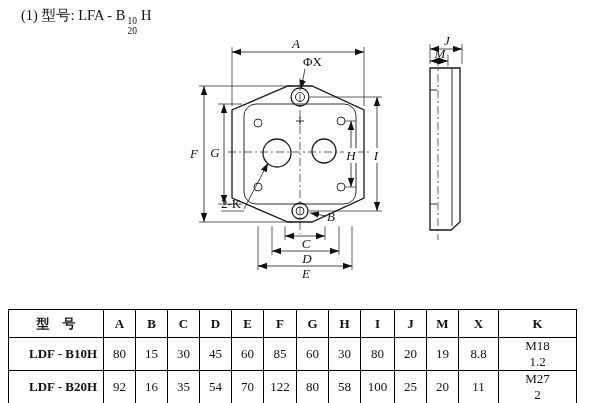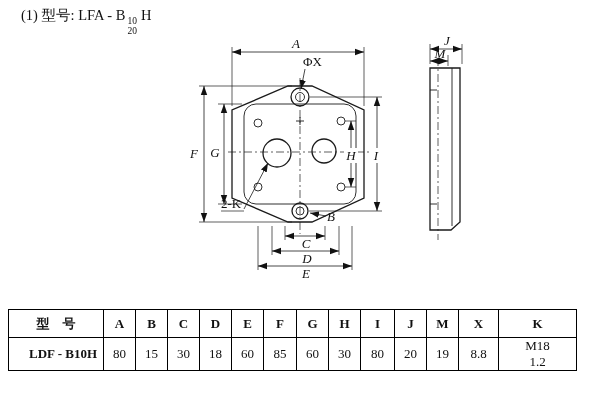--- a/index.html
+++ b/index.html
@@ -175,32 +175,53 @@
         <th>X</th>
         <th>K</th>
       </tr>
     </thead>
     <tbody>
       <tr>
         <td class="model">LDF - B10H</td>
         <td>80</td>
         <td>15</td>
         <td>30</td>
-        <td>18</td>
+        <td>45</td>
         <td>60</td>
         <td>85</td>
         <td>60</td>
         <td>30</td>
         <td>80</td>
         <td>20</td>
         <td>19</td>
         <td>8.8</td>
         <td>
           <div class="kwrap">
               <span>M18</span>
               <span>1.2</span>
             </div>
         </td>
       </tr>
+      <tr>
+        <td class="model">LDF - B20H</td>
+        <td>92</td>
+        <td>16</td>
+        <td>35</td>
+        <td>54</td>
+        <td>70</td>
+        <td>122</td>
+        <td>80</td>
+        <td>58</td>
+        <td>100</td>
+        <td>25</td>
+        <td>20</td>
+        <td>11</td>
+        <td>
+          <div class="kwrap">
+              <span>M27</span>
+              <span>2</span>
+            </div>
+        </td>
+      </tr>
     </tbody>
   </table>
 
 </div>
 
 </body></html>

